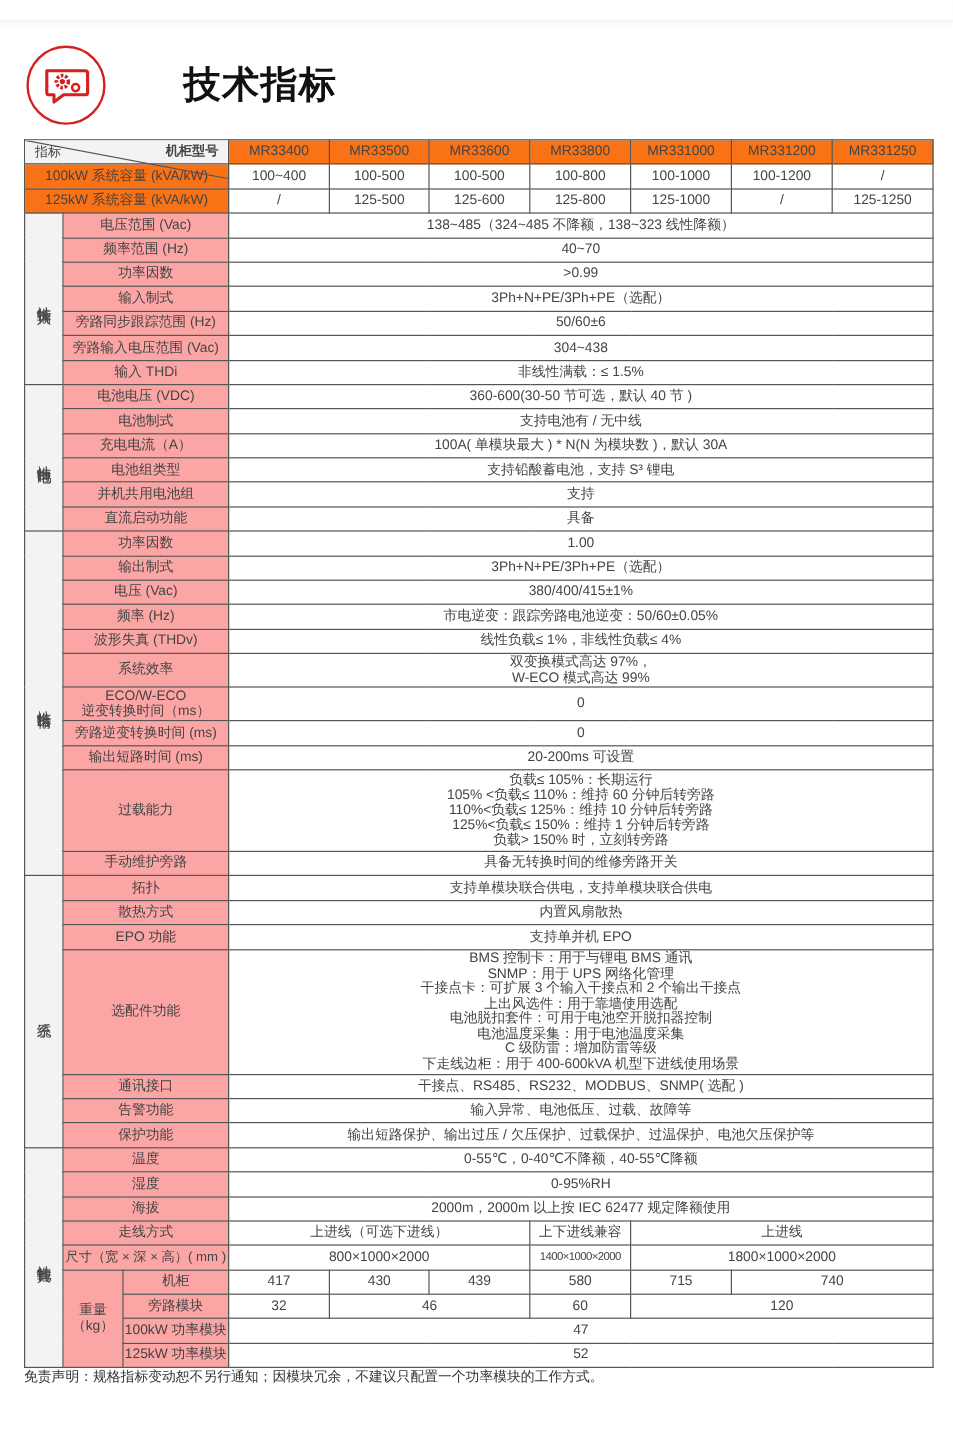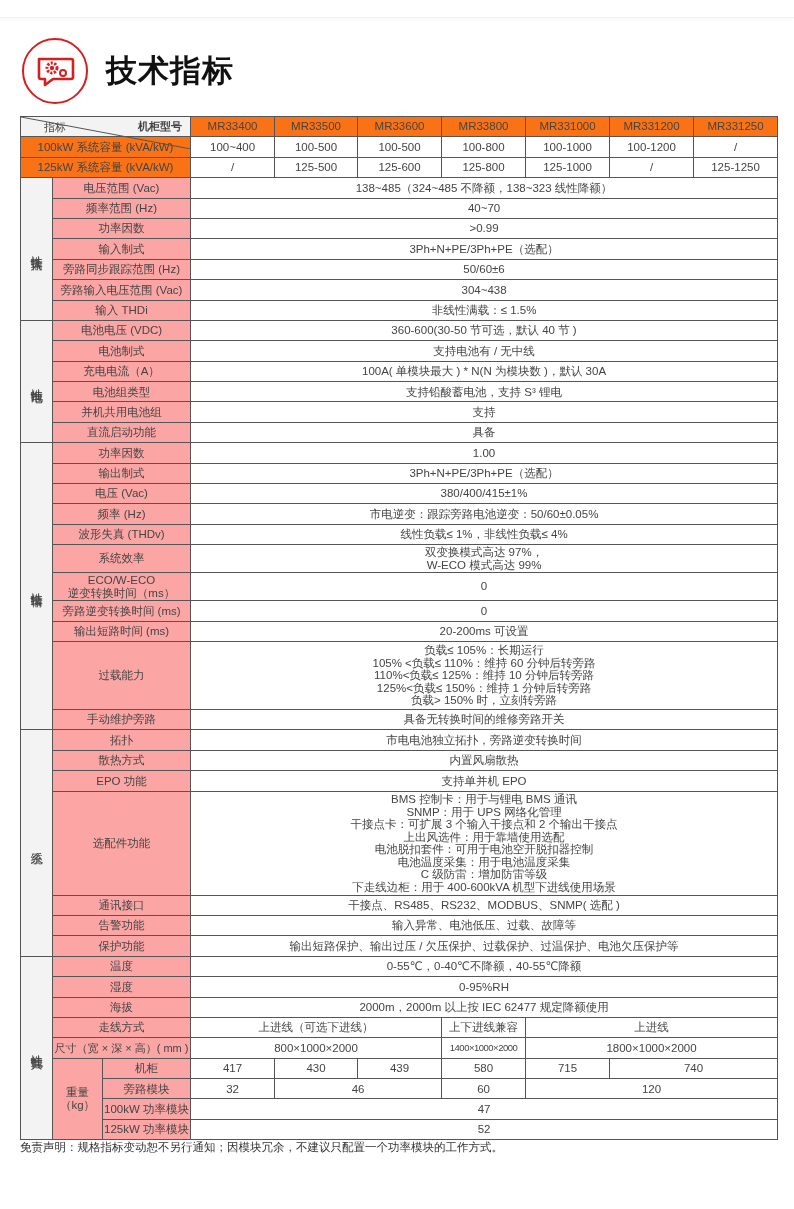--- a/index.html
+++ b/index.html
@@ -1,29 +1,29 @@
 <!DOCTYPE html>
 <html><head>
 <meta charset="utf-8">
 <style>
   * { box-sizing: border-box; margin: 0; padding: 0; }
   body { width: 794px; height: 1209px; background: #ffffff; font-family: "Liberation Sans", "DejaVu Sans", sans-serif; color: #333; position: relative; overflow: hidden; }
   .topbar { height: 18px; background: #ffffff; border-bottom: 1px solid #f0f0f0; box-shadow: 0 2px 4px rgba(0,0,0,0.03); }
-  .header { position: absolute; left: 22px; top: 38px; height: 66px; display: flex; align-items: center; }
+  .header { position: absolute; left: 22px; top: 38px; height: 66px; display: flex; align-items: center; gap: 47px; }
   .logo { width: 66px; height: 66px; border: 2.5px solid #d42020; border-radius: 50%; display: flex; align-items: center; justify-content: center; }
   .title { margin-left: 18px; font-size: 31px; font-weight: bold; color: #111; font-family: "DejaVu Sans", sans-serif; letter-spacing: 1px; }
   table.spec { position: absolute; left: 20px; top: 116px; width: 757px; border-collapse: collapse; table-layout: fixed; font-size: 11.5px; color: #444; }
   table.spec td { border: 1.5px solid #555; text-align: center; vertical-align: middle; height: 20.4px; padding: 0 2px; line-height: 12.5px; }
   td.cat { background: #f3f3f3; width: 32px; font-size: 12px; line-height: 13px; writing-mode: vertical-rl; text-orientation: upright; letter-spacing: -1px; }
   td.lbl { background: #fca5a5; }
   td.hdr { background: #f97316; }
   td.corner { position: relative; background: #f3f3f3; height: 32px; }
   td.corner svg { position: absolute; left: 0; top: 0; }
   td.corner .c1 { position: absolute; right: 8px; top: 3px; font-size: 11px; font-weight: bold; }
-  td.corner .c2 { position: absolute; left: 23px; bottom: 3px; font-size: 11px; }
+  td.corner .c2 { position: absolute; left: 8px; bottom: 3px; font-size: 11px; }
   .multi { white-space: pre-line; }
   .disclaimer { position: absolute; left: 20px; top: 1140px; font-size: 11.5px; color: #333; }
 </style>
 </head>
 <body>
 
 <div class="topbar"></div>
 
 <div class="header">
   <div class="logo">
@@ -192,21 +192,21 @@
 负载&gt; 150% 时，立刻转旁路</td>
       </tr>
   <tr>
         <td class="lbl" colspan="2">手动维护旁路</td>
         <td colspan="7">具备无转换时间的维修旁路开关</td>
       </tr>
 
   <tr>
     <td class="cat" rowspan="7">系统</td>
     <td class="lbl" colspan="2">拓扑</td>
-    <td colspan="7">市电电池独立拓扑，旁路逆变转换时间</td>
+    <td colspan="7">支持单模块联合供电，支持单模块联合供电</td>
   </tr>
   <tr>
         <td class="lbl" colspan="2">散热方式</td>
         <td colspan="7">内置风扇散热</td>
       </tr>
   <tr>
         <td class="lbl" colspan="2">EPO 功能</td>
         <td colspan="7">支持单并机 EPO</td>
       </tr>
   <tr style="height:104px">

